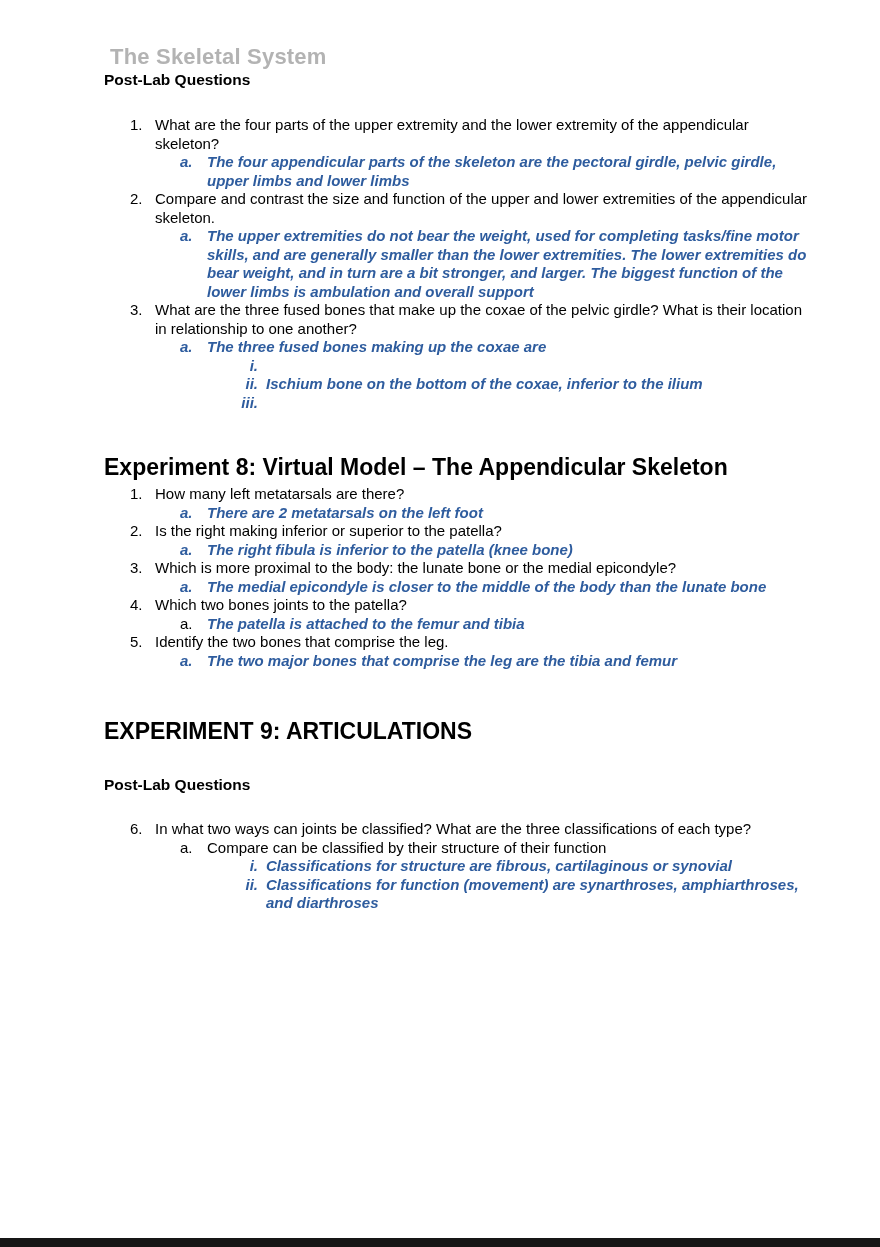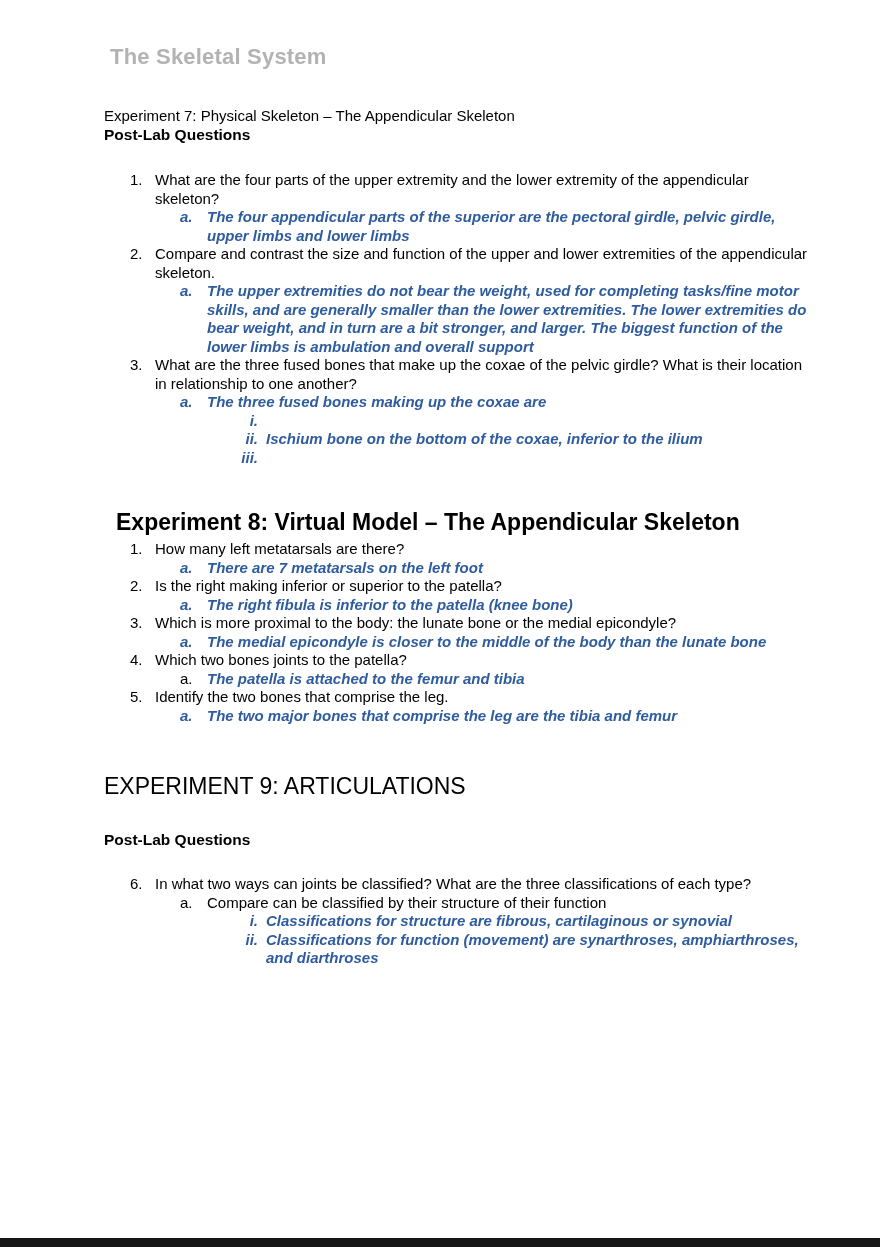--- a/index.html
+++ b/index.html
@@ -53,26 +53,26 @@
   }
   .answer > .marker.black-marker {
     color: #000000;
     font-weight: 400;
     font-style: normal;
   }
   .plain-answer { color: #000000; font-weight: 400; font-style: normal; }
   .exp8-title {
     font-size: 23px;
     font-weight: 700;
-    margin: 42px 0 4px 12px;
+    margin: 42px 0 4px 0;
     white-space: nowrap;
   }
   .exp9-title {
     font-size: 23px;
-    font-weight: 400;
+    font-weight: 700;
     margin: 48px 0 0 0;
     white-space: nowrap;
   }
   .postlab2 {
     font-size: 15.5px;
     font-weight: 700;
     margin: 31px 0 0 0;
   }
   .list-tight { margin-top: 26px; }
   .page-bottom-bar {
@@ -85,32 +85,31 @@
   }
 </style>
 </head>
 <body>
 
 <div class="doc">
 
   <h1 class="doc-title">The Skeletal System</h1>
 
   <div>
-    <p class="subtitle">Experiment 7: Physical Skeleton – The Appendicular Skeleton</p>
     <p class="postlab">Post-Lab Questions</p>
 
     <div class="list">
 
       <div class="row lvl1">
         <span class="marker">1.</span>
         <span class="text">What are the four parts of the upper extremity and the lower extremity of the appendicular skeleton?</span>
       </div>
       <div class="row lvl2 answer">
         <span class="marker">a.</span>
-        <span class="text">The four appendicular parts of the superior are the pectoral girdle, pelvic girdle, upper limbs and lower limbs</span>
+        <span class="text">The four appendicular parts of the skeleton are the pectoral girdle, pelvic girdle, upper limbs and lower limbs</span>
       </div>
 
       <div class="row lvl1">
         <span class="marker">2.</span>
         <span class="text">Compare and contrast the size and function of the upper and lower extremities of the appendicular skeleton.</span>
       </div>
       <div class="row lvl2 answer">
         <span class="marker">a.</span>
         <span class="text">The upper extremities do not bear the weight, used for completing tasks/fine motor skills, and are generally smaller than the lower extremities. The lower extremities do bear weight, and in turn are a bit stronger, and larger. The biggest function of the lower limbs is ambulation and overall support</span>
       </div>
@@ -141,21 +140,21 @@
     <h2 class="exp8-title">Experiment 8: Virtual Model – The Appendicular Skeleton</h2>
 
     <div>
 
       <div class="row lvl1">
         <span class="marker">1.</span>
         <span class="text">How many left metatarsals are there?</span>
       </div>
       <div class="row lvl2 answer">
         <span class="marker">a.</span>
-        <span class="text">There are 7 metatarsals on the left foot</span>
+        <span class="text">There are 2 metatarsals on the left foot</span>
       </div>
 
       <div class="row lvl1">
         <span class="marker">2.</span>
         <span class="text">Is the right making inferior or superior to the patella?</span>
       </div>
       <div class="row lvl2 answer">
         <span class="marker">a.</span>
         <span class="text">The right fibula is inferior to the patella (knee bone)</span>
       </div>

